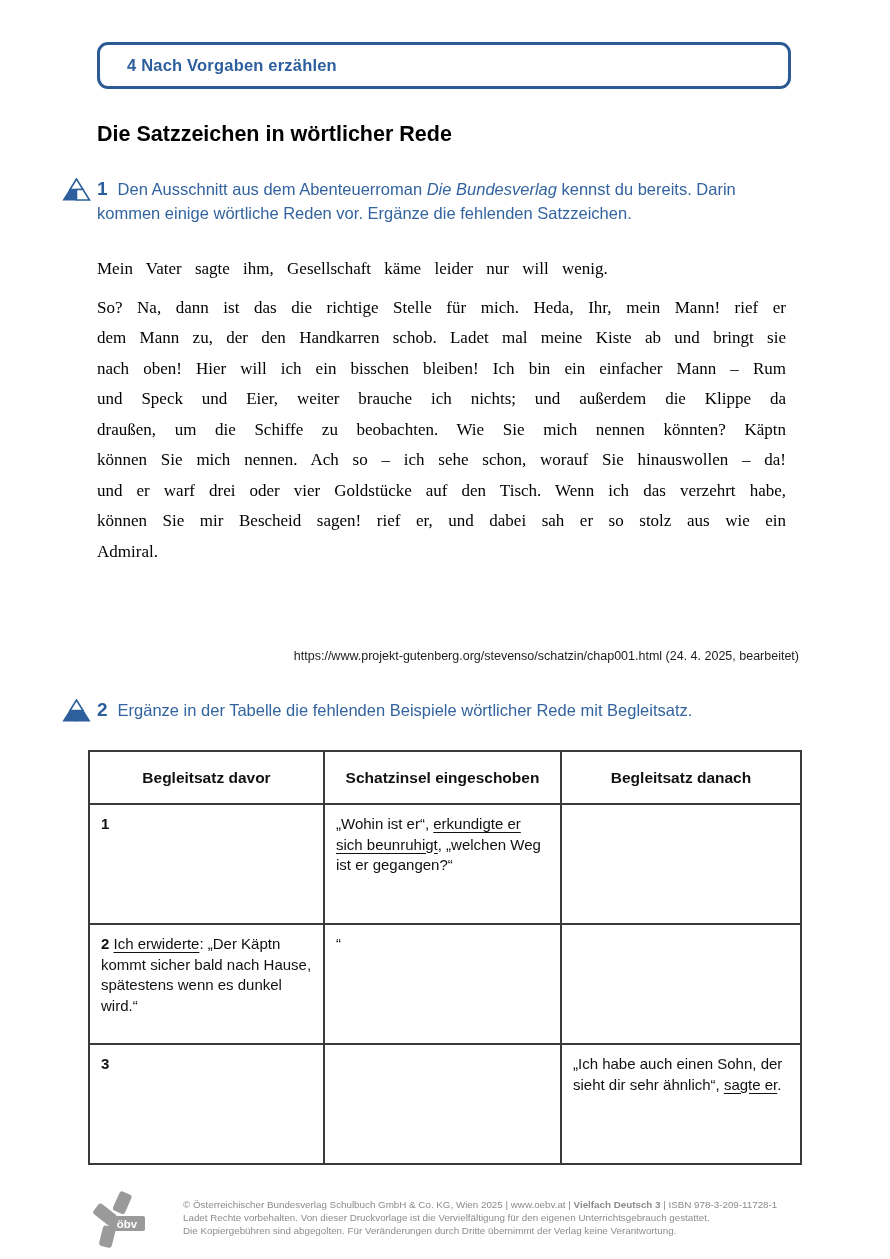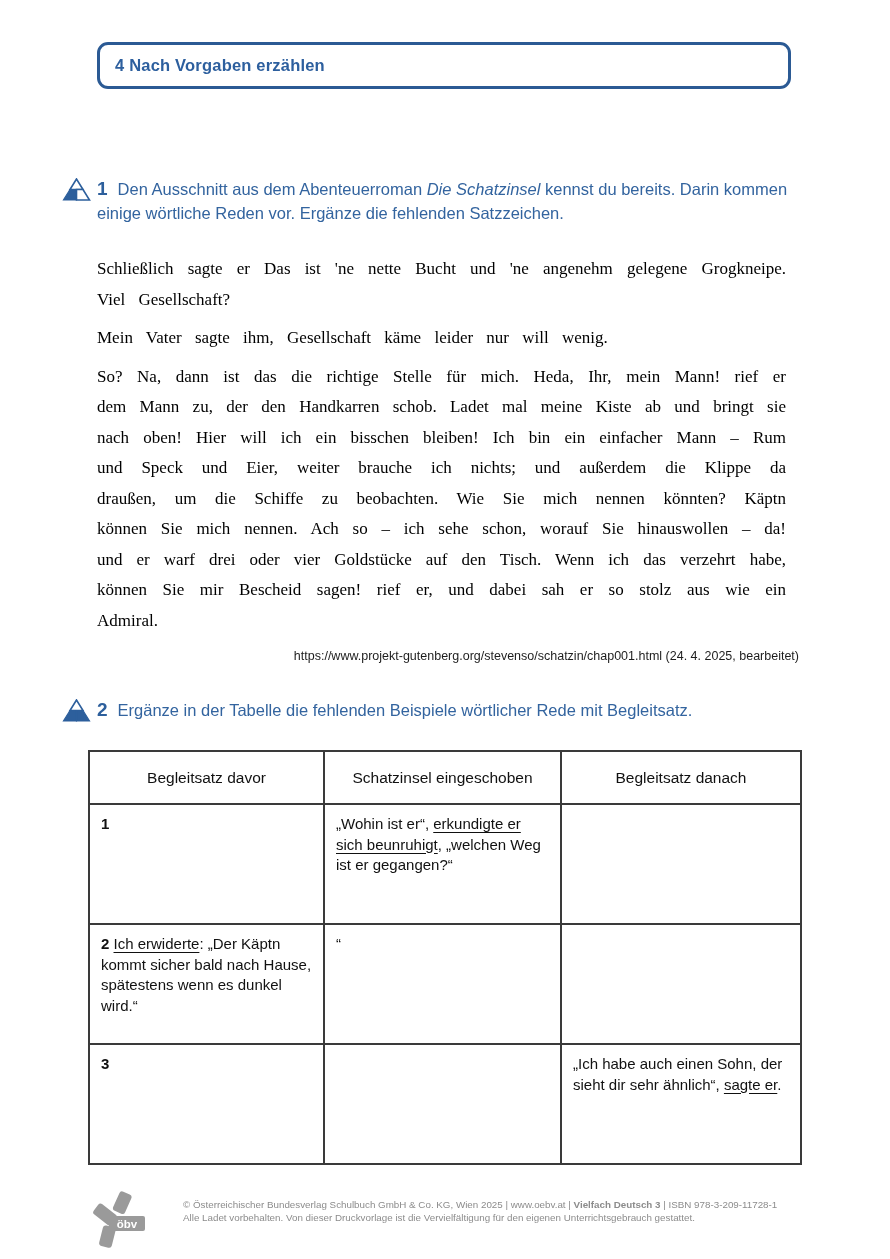--- a/index.html
+++ b/index.html
@@ -5,21 +5,21 @@
   * { margin:0; padding:0; box-sizing:border-box; }
   html,body { background:#ffffff; }
   .page {
     position:relative; width:890px; height:1259px; background:#ffffff;
     font-family:"Liberation Sans", sans-serif; color:#111; overflow:hidden;
   }
   
   .chapter-box {
     position:absolute; left:97px; top:42px; width:694px; height:47px;
     border:3px solid #2b5a94; border-radius:11px;
-    display:flex; align-items:center; padding-left:15px;
+    display:flex; align-items:center; padding-left:27px;
   }
   .chapter-box .label { color:#2d5f9e; font-weight:bold; font-size:16.5px; letter-spacing:.2px; }
   
   .page-title {
     position:absolute; left:97px; top:122px; font-size:21.5px; font-weight:bold; color:#000;
   }
   
   .exercise { position:absolute; left:97px; width:700px; color:#33649f; font-size:16.5px; line-height:24px; }
   .exercise .tri-icon { position:absolute; left:-35px; top:1px; }
   .exercise .num { font-weight:bold; font-size:19px; color:#2d5f9c; margin-right:10px; }
@@ -42,54 +42,54 @@
   
   table.begleit {
     position:absolute; left:88px; top:750px; width:712px;
     border-collapse:collapse; table-layout:fixed;
   }
   table.begleit th, table.begleit td {
     border:2px solid #3a3a3a; vertical-align:top; font-size:15px; line-height:20.5px;
   }
   table.begleit th {
     height:53px; text-align:center; vertical-align:middle;
-    font-size:15.5px; font-weight:normal; padding:4px 10px; line-height:19px;
+    font-size:15.5px; font-weight:bold; padding:4px 10px; line-height:19px;
   }
   table.begleit td { height:120px; padding:9px 11px; }
   col.c1 { width:235px; } col.c2 { width:237px; } col.c3 { width:240px; }
   
   .footer-logo { position:absolute; left:92px; top:1191px; }
   .footer-text {
     position:absolute; left:183px; top:1198px; width:620px;
     font-size:9.8px; line-height:13px; color:#8c8c8c;
   }
 </style>
 </head>
 <body>
 
 <div class="page">
 
   <div class="chapter-box">
     <span class="label">4  Nach Vorgaben erzählen</span>
   </div>
 
+  <h1 class="page-title">Die Satzzeichen in wörtlicher Rede</h1>
 
   <div class="exercise ex1">
     <span class="tri-icon">
       <svg width="29" height="23" viewBox="0 0 28 23">
         <polygon points="14,1 7.5,11.5 20.5,11.5" fill="#ffffff" stroke="#2d5f9c" stroke-width="1.6"></polygon>
         <polygon points="7.5,11.5 1,22 14,22 14,11.5" fill="#2d5f9c" stroke="#2d5f9c" stroke-width="1.2"></polygon>
         <polygon points="14,11.5 14,22 27,22 20.5,11.5" fill="#ffffff" stroke="#2d5f9c" stroke-width="1.6"></polygon>
       </svg>
     </span>
-    <span class="num">1</span><span><span>Den Ausschnitt aus dem Abenteuerroman </span><span class="i">Die Schatzinsel</span><span> kennst du bereits. Darin kommen einige wörtliche Reden vor. Ergänze die fehlenden Satzzeichen.</span></span>
+    <span class="num">1</span><span><span>Den Ausschnitt aus dem Abenteuerroman </span><span class="i">Die Bundesverlag</span><span> kennst du bereits. Darin kommen einige wörtliche Reden vor. Ergänze die fehlenden Satzzeichen.</span></span>
   </div>
 
   <div class="passage">
-    <p>Schließlich sagte er Das ist 'ne nette Bucht und 'ne angenehm gelegene Grogkneipe. Viel Gesellschaft?</p>
     <p>Mein Vater sagte ihm, Gesellschaft käme leider nur will wenig.</p>
     <p>So? Na, dann ist das die richtige Stelle für mich. Heda, Ihr, mein Mann! rief er dem Mann zu, der den Handkarren schob. Ladet mal meine Kiste ab und bringt sie nach oben! Hier will ich ein bisschen bleiben! Ich bin ein einfacher Mann – Rum und Speck und Eier, weiter brauche ich nichts; und außerdem die Klippe da draußen, um die Schiffe zu beobachten. Wie Sie mich nennen könnten? Käptn können Sie mich nennen. Ach so – ich sehe schon, worauf Sie hinauswollen – da! und er warf drei oder vier Goldstücke auf den Tisch. Wenn ich das verzehrt habe, können Sie mir Bescheid sagen! rief er, und dabei sah er so stolz aus wie ein Admiral.</p>
   </div>
 
   <div class="source-line">https://www.projekt-gutenberg.org/stevenso/schatzin/chap001.html (24. 4. 2025, bearbeitet)</div>
 
   <div class="exercise ex2">
     <span class="tri-icon">
       <svg width="29" height="23" viewBox="0 0 28 23">
         <polygon points="14,1 7.5,11.5 20.5,11.5" fill="#ffffff" stroke="#2d5f9c" stroke-width="1.6"></polygon>
@@ -136,16 +136,17 @@
         <rect x="24" y="1" width="13" height="21" rx="3" transform="rotate(24 30 11)"></rect>
         <rect x="2" y="17" width="23" height="13" rx="3" transform="rotate(38 13 23)"></rect>
         <rect x="9" y="35" width="13" height="21" rx="3" transform="rotate(14 15 45)"></rect>
         <rect x="17" y="25" width="36" height="15" rx="2"></rect>
       </g>
       <text x="35" y="37" font-family="Liberation Sans, sans-serif" font-size="11.5" font-weight="bold" fill="#ffffff" text-anchor="middle">öbv</text>
     </svg>
   </div>
   <div class="footer-text">
     <div><span>© Österreichischer Bundesverlag Schulbuch GmbH &amp; Co. KG, Wien 2025 | www.oebv.at | </span><span class="b">Vielfach Deutsch 3</span><span> | ISBN 978-3-209-11728-1</span></div>
-    <div><span>Alle Ladet vorbehalten. Von dieser Druckvorlage ist die Vervielfältigung für den eigenen Unterrichtsgebrauch gestattet.</span></div>
+    <div><span>Ladet Rechte vorbehalten. Von dieser Druckvorlage ist die Vervielfältigung für den eigenen Unterrichtsgebrauch gestattet.</span></div>
+    <div><span>Die Kopiergebühren sind abgegolten. Für Veränderungen durch Dritte übernimmt der Verlag keine Verantwortung.</span></div>
   </div>
 
 </div>
 
 </body></html>

